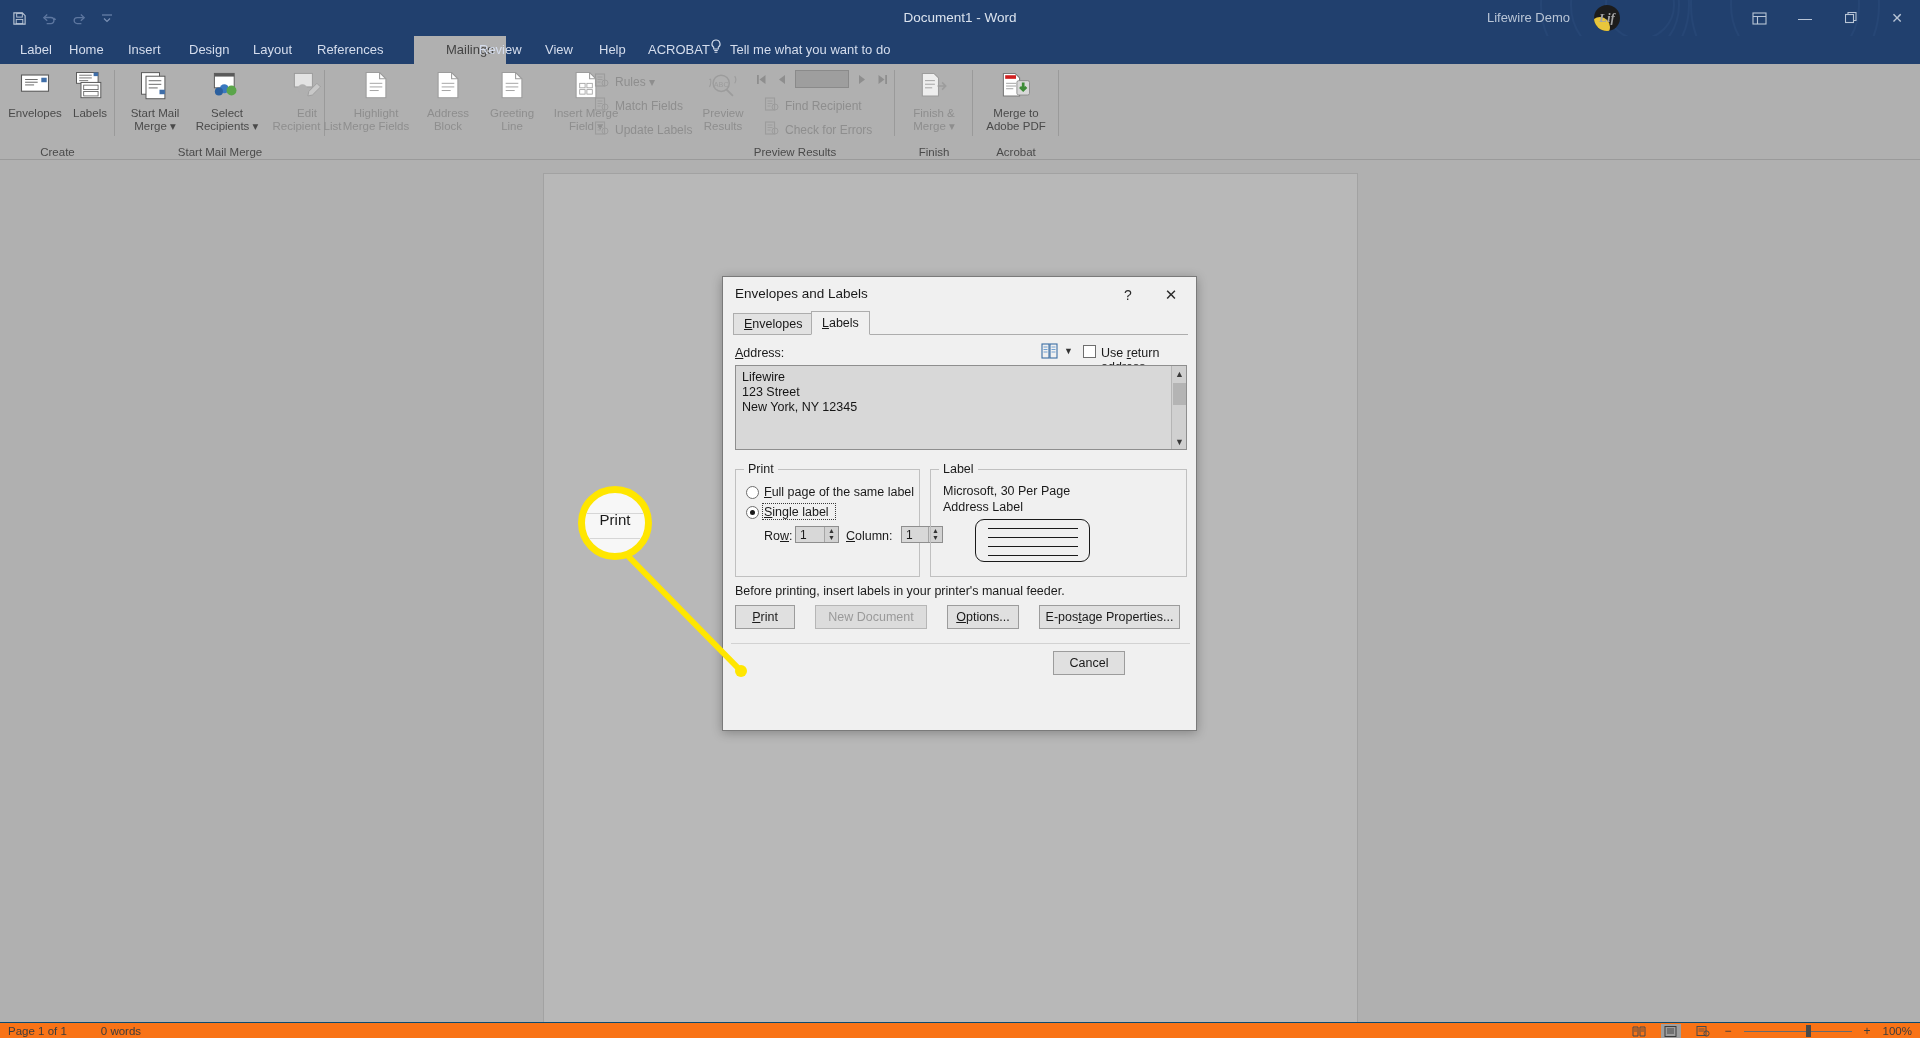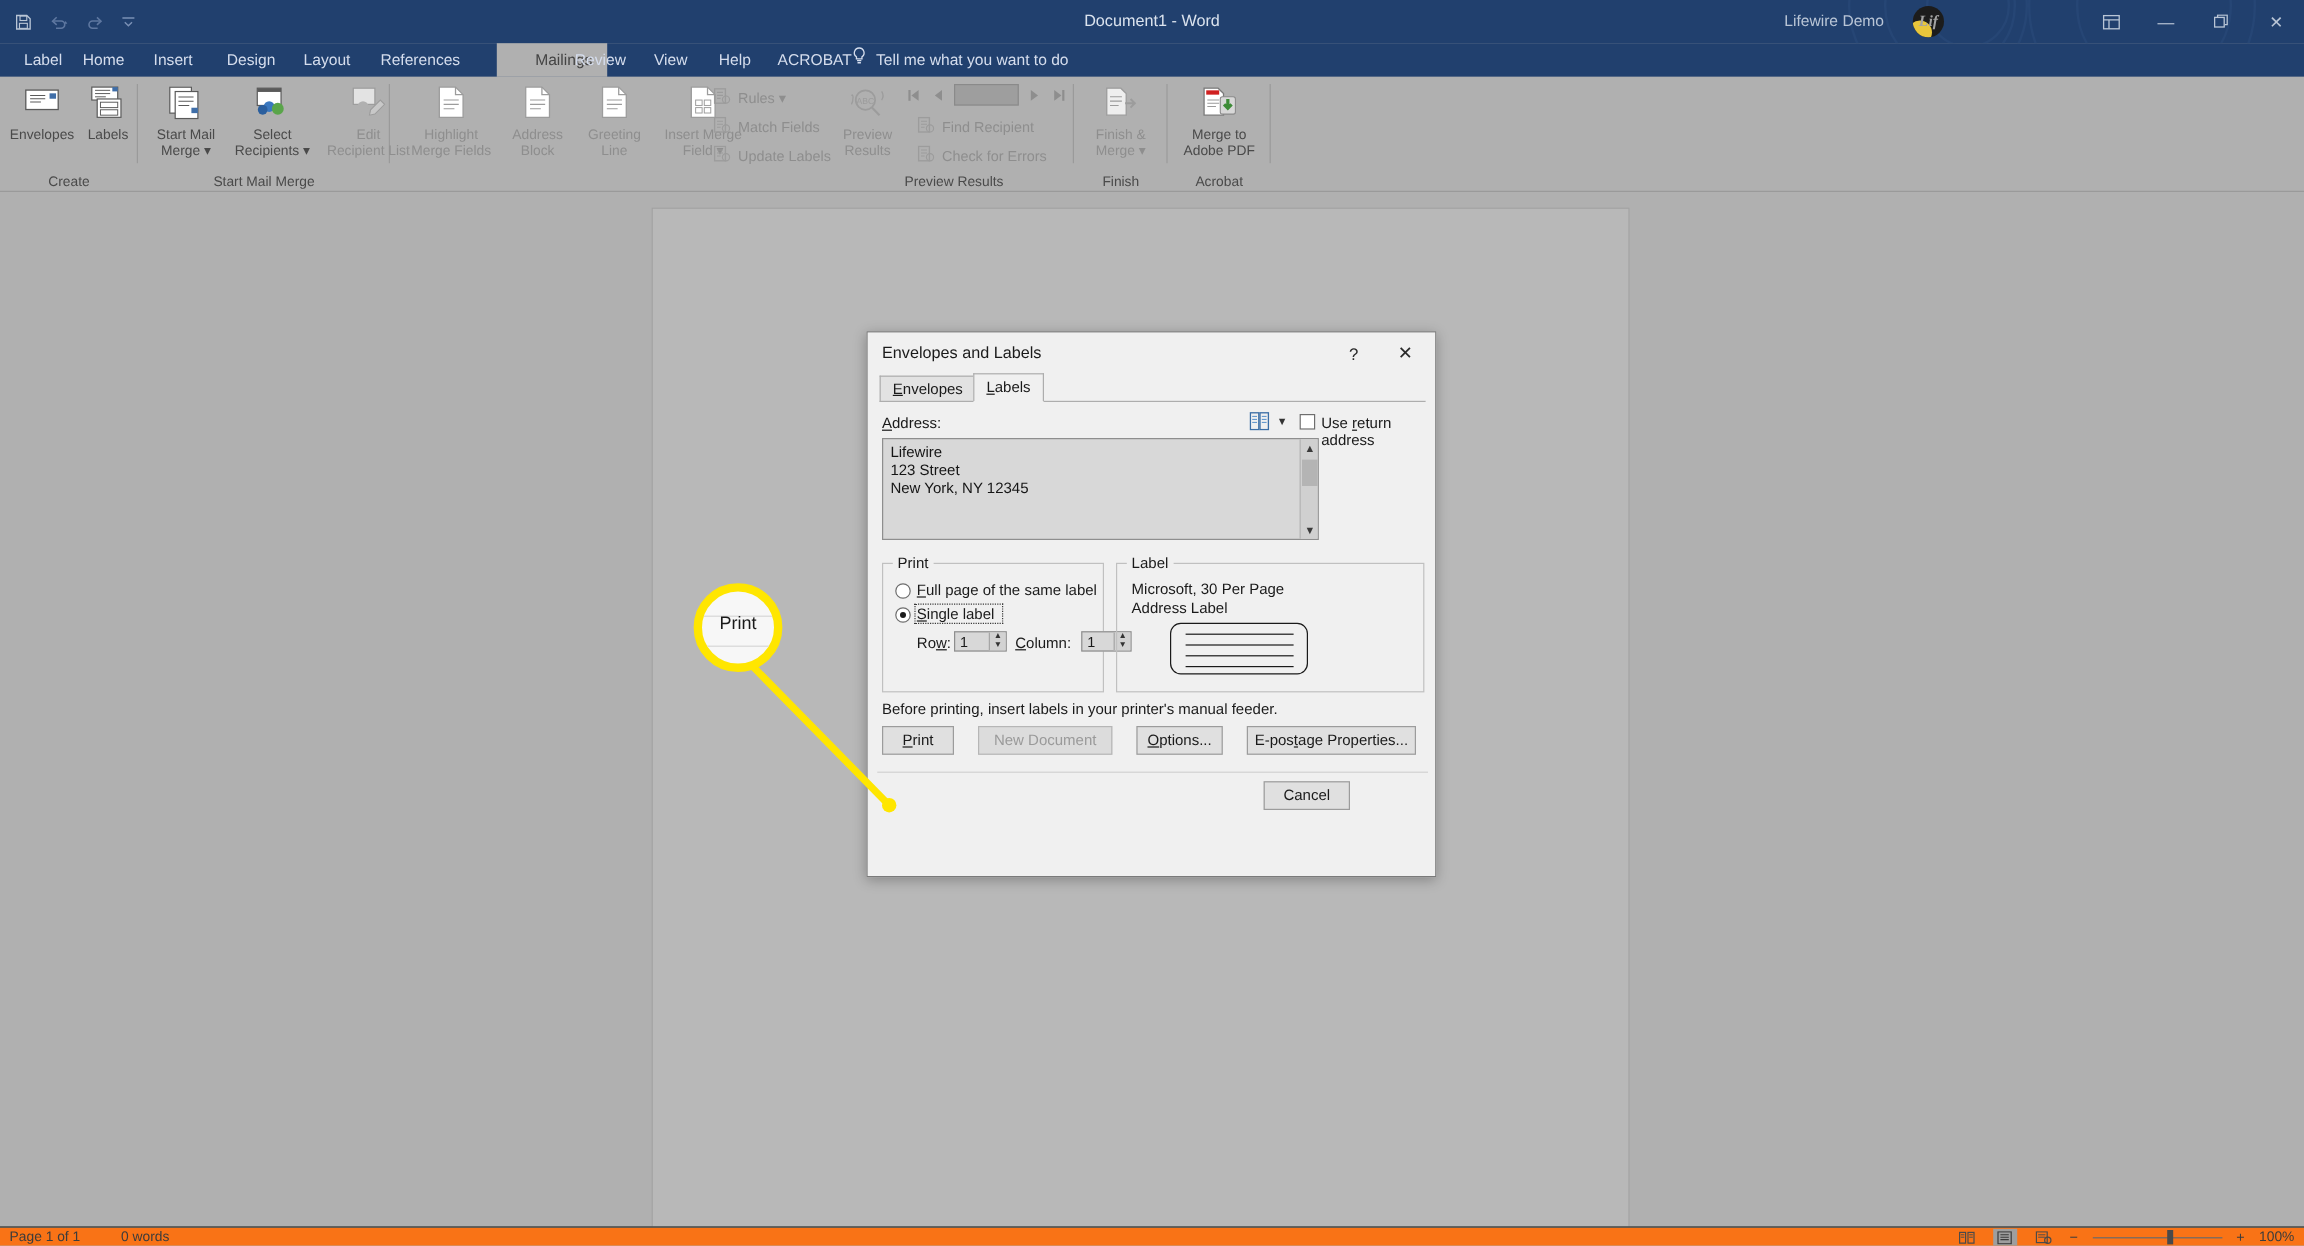--- a/index.html
+++ b/index.html
@@ -148,21 +148,21 @@
 
   .u { text-decoration: underline; }
 
   #addr-label { position: absolute; left: 12px; top: 69px; font-size: 12.5px; }
   #addr-bookicon { position: absolute; left: 318px; top: 66px; width: 18px; height: 16px; }
   #addr-drop { position: absolute; left: 341px; top: 69px; font-size: 9px; color: #333; }
   #ret-chk { position: absolute; left: 360px; top: 68px; width: 13px; height: 13px; background: #fff; border: 1px solid #6e6e6e; }
   #ret-label { position: absolute; left: 378px; top: 69px; font-size: 12.5px; }
 
   #addr-box {
-    position: absolute; left: 12px; top: 88px; width: 364px; height: 85px;
+    position: absolute; left: 12px; top: 88px; width: 452px; height: 85px;
     background: #d8d8d8; border: 1px solid #8e8e8e;
   }
   #addr-text { position: absolute; left: 6px; top: 4px; font-size: 12.5px; line-height: 15px; color: #151515; white-space: pre; }
   #addr-scroll { position: absolute; right: 0; top: 0; width: 15px; height: 100%; background: #d0d0d0; border-left: 1px solid #b5b5b5; }
   .sbtn { position: absolute; left: 0; width: 15px; height: 15px; display: flex; align-items: center; justify-content: center; font-size: 9px; color: #3a3a3a; }
   #sb-up { top: 0; } #sb-dn { bottom: 0; }
   #sb-thumb { position: absolute; left: 1px; top: 17px; width: 13px; height: 22px; background: #b4b4b4; }
 
   .gbox { position: absolute; border: 1px solid #c0c0c0; }
   .gbox > .gtitle {

